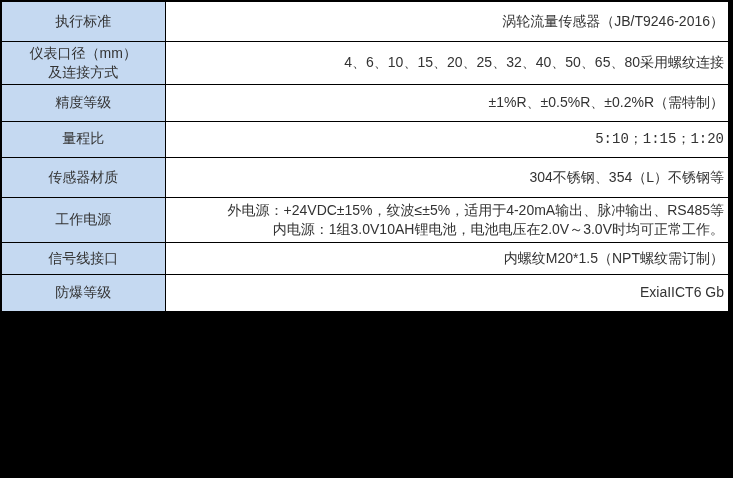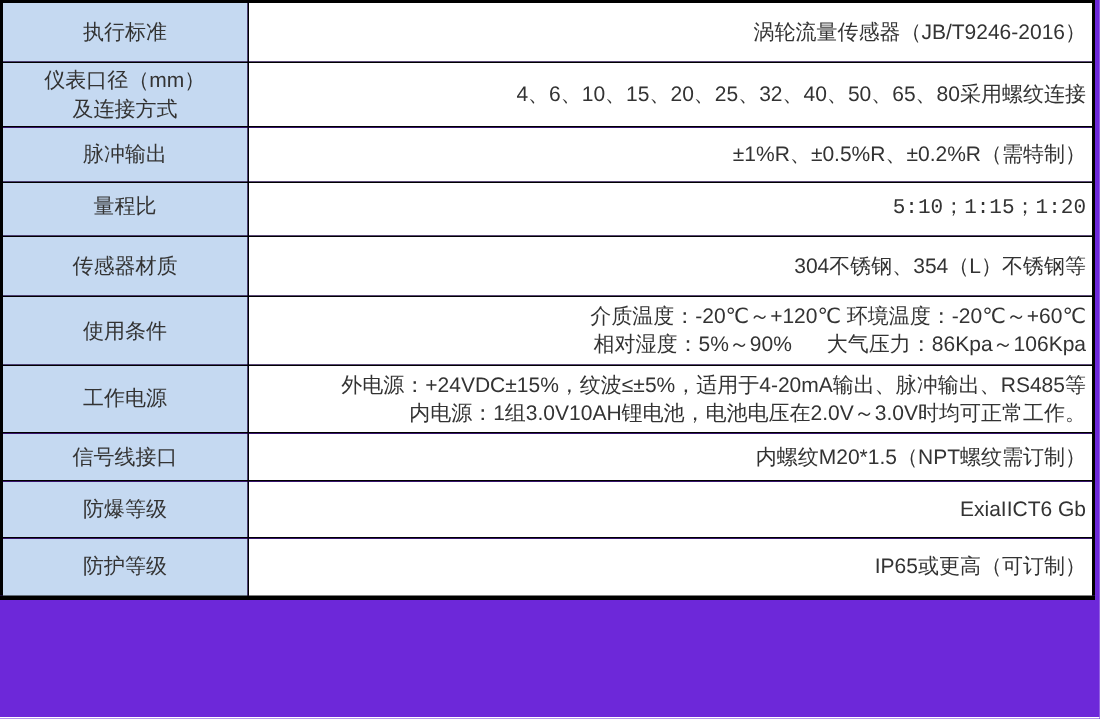--- a/index.html
+++ b/index.html
@@ -5,21 +5,21 @@
   * { box-sizing: border-box; }
   html, body { margin: 0; padding: 0; }
   body {
     font-family: "Liberation Sans", "DejaVu Sans", sans-serif;
     background: #ffffff;
   }
   .page {
     position: relative;
     width: 733px;
     height: 478px;
-    background: #6d28d9;
+    background: #000000;
     overflow: hidden;
   }
   table.spec-table {
     border-collapse: collapse;
     table-layout: fixed;
     width: 730px;
     margin: 0;
     border: 2px solid #000000;
     border-bottom-width: 3px;
     font-size: 14px;
@@ -60,61 +60,49 @@
         </tr>
         <tr style="height: 43px;">
           <td class="label-cell">
             <div class="cell-line">仪表口径（mm）</div>
             <div class="cell-line">及连接方式</div>
           </td>
           <td class="value-cell"><div class="cell-line">4、6、10、15、20、25、32、40、50、65、80采用螺纹连接</div></td>
         </tr>
         <tr style="height: 37px;">
           <td class="label-cell">
-            <div class="cell-line">脉冲输出</div>
+            <div class="cell-line">精度等级</div>
           </td>
           <td class="value-cell"><div class="cell-line">±1%R、±0.5%R、±0.2%R（需特制）</div></td>
         </tr>
         <tr style="height: 36px; font-family: Liberation Mono, monospace;">
           <td class="label-cell">
             <div class="cell-line">量程比</div>
           </td>
           <td class="value-cell"><div class="cell-line">5:10；1:15；1:20</div></td>
         </tr>
         <tr style="height: 40px;">
           <td class="label-cell">
             <div class="cell-line">传感器材质</div>
           </td>
           <td class="value-cell"><div class="cell-line">304不锈钢、354（L）不锈钢等</div></td>
-        </tr>
-        <tr style="height: 46px;">
-          <td class="label-cell">
-            <div class="cell-line">使用条件</div>
-          </td>
-          <td class="value-cell"><div class="cell-line">介质温度：-20℃～+120℃ 环境温度：-20℃～+60℃</div><div class="cell-line">相对湿度：5%～90%      大气压力：86Kpa～106Kpa</div></td>
         </tr>
         <tr style="height: 45px;">
           <td class="label-cell">
             <div class="cell-line">工作电源</div>
           </td>
           <td class="value-cell"><div class="cell-line">外电源：+24VDC±15%，纹波≤±5%，适用于4-20mA输出、脉冲输出、RS485等</div><div class="cell-line">内电源：1组3.0V10AH锂电池，电池电压在2.0V～3.0V时均可正常工作。</div></td>
         </tr>
         <tr style="height: 32px;">
           <td class="label-cell">
             <div class="cell-line">信号线接口</div>
           </td>
           <td class="value-cell"><div class="cell-line">内螺纹M20*1.5（NPT螺纹需订制）</div></td>
         </tr>
         <tr style="height: 38px;">
           <td class="label-cell">
             <div class="cell-line">防爆等级</div>
           </td>
           <td class="value-cell"><div class="cell-line">ExiaIICT6 Gb</div></td>
         </tr>
-        <tr style="height: 40px;">
-          <td class="label-cell">
-            <div class="cell-line">防护等级</div>
-          </td>
-          <td class="value-cell"><div class="cell-line">IP65或更高（可订制）</div></td>
-        </tr>
       </tbody>
   </table>
 </div>
 
 </body></html>

